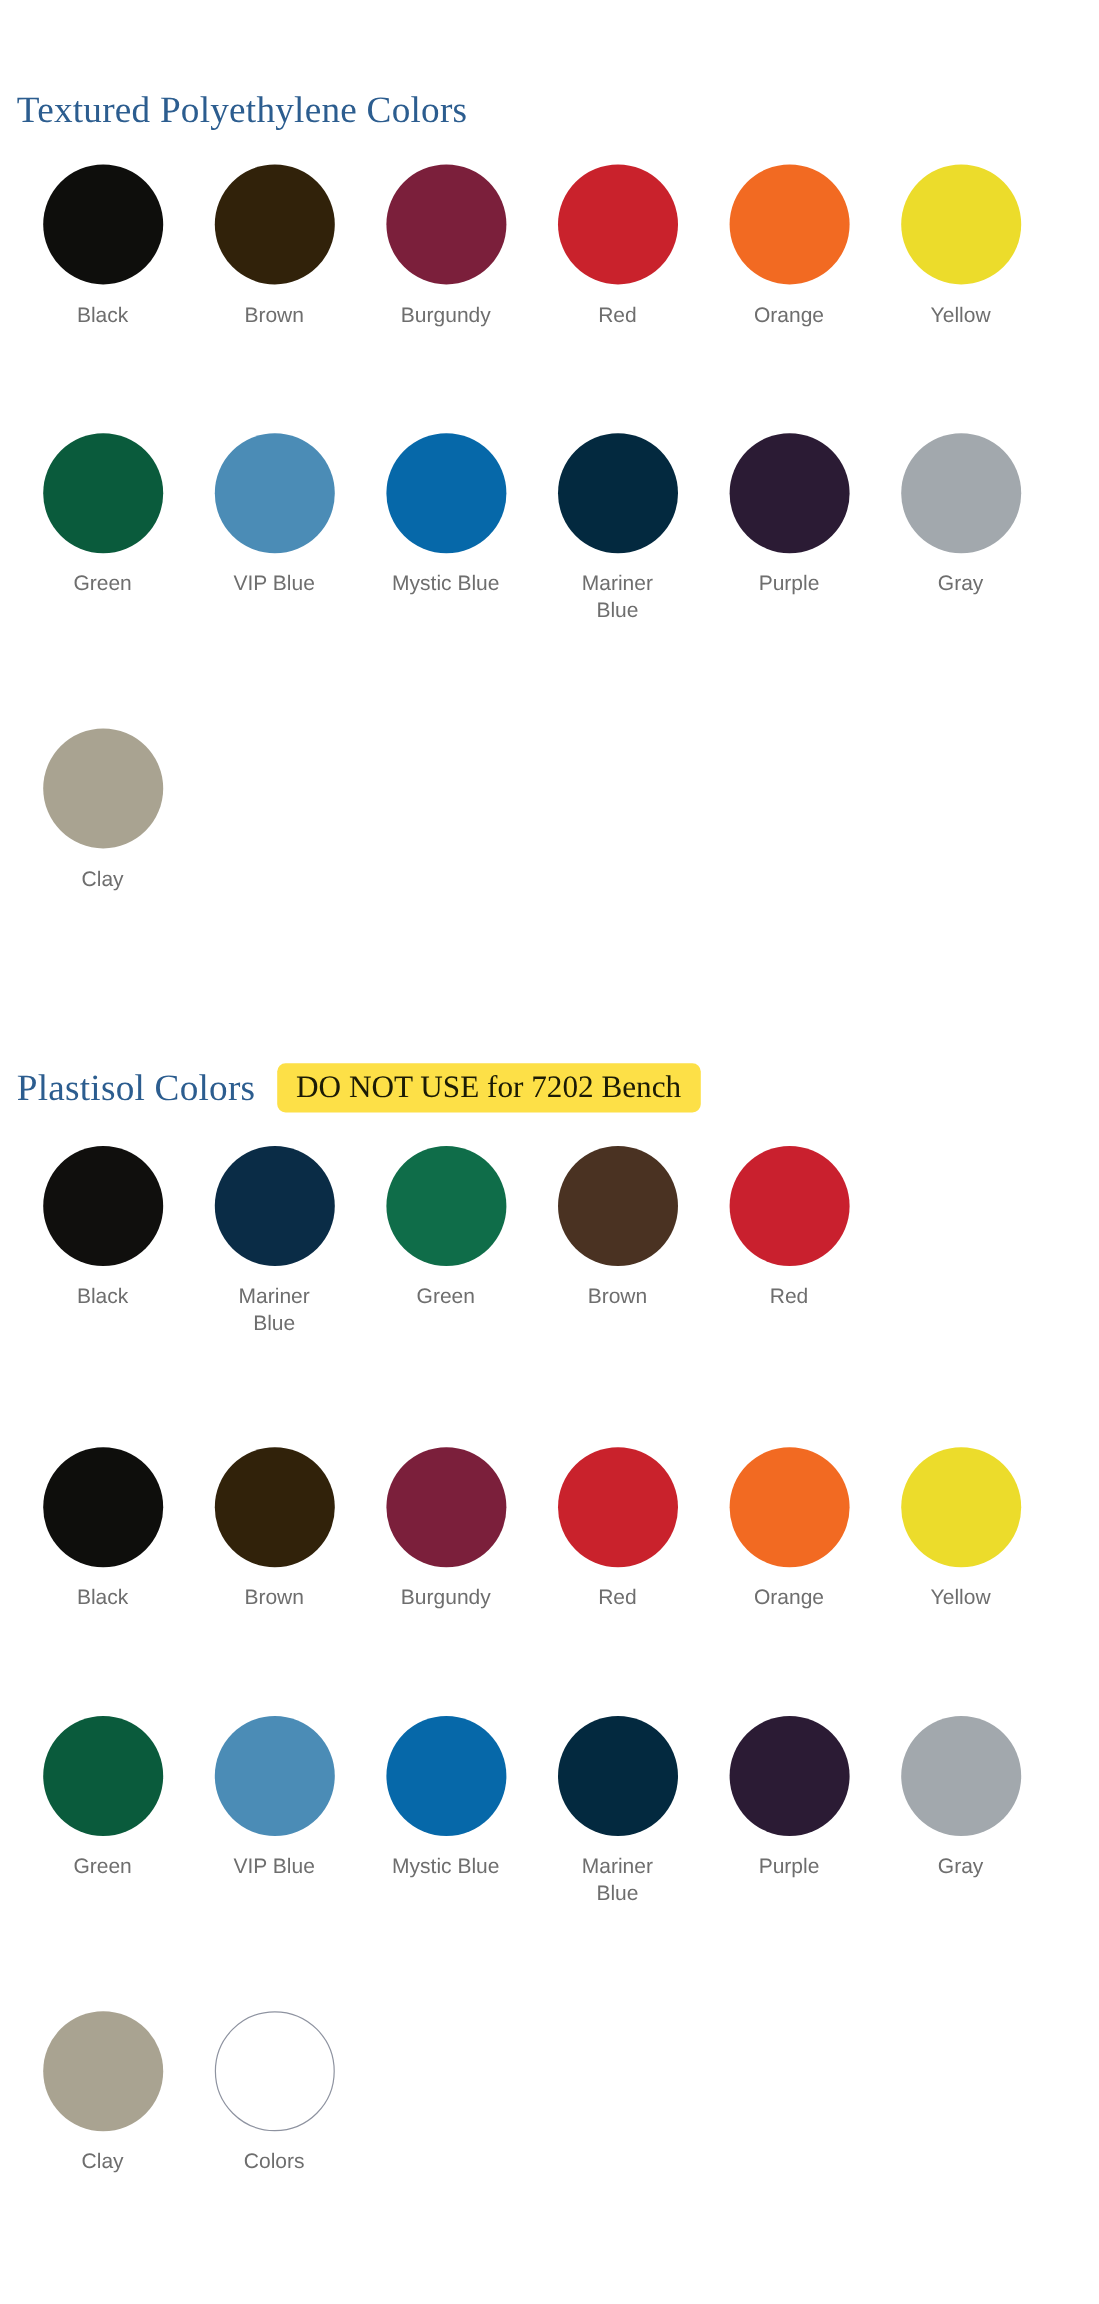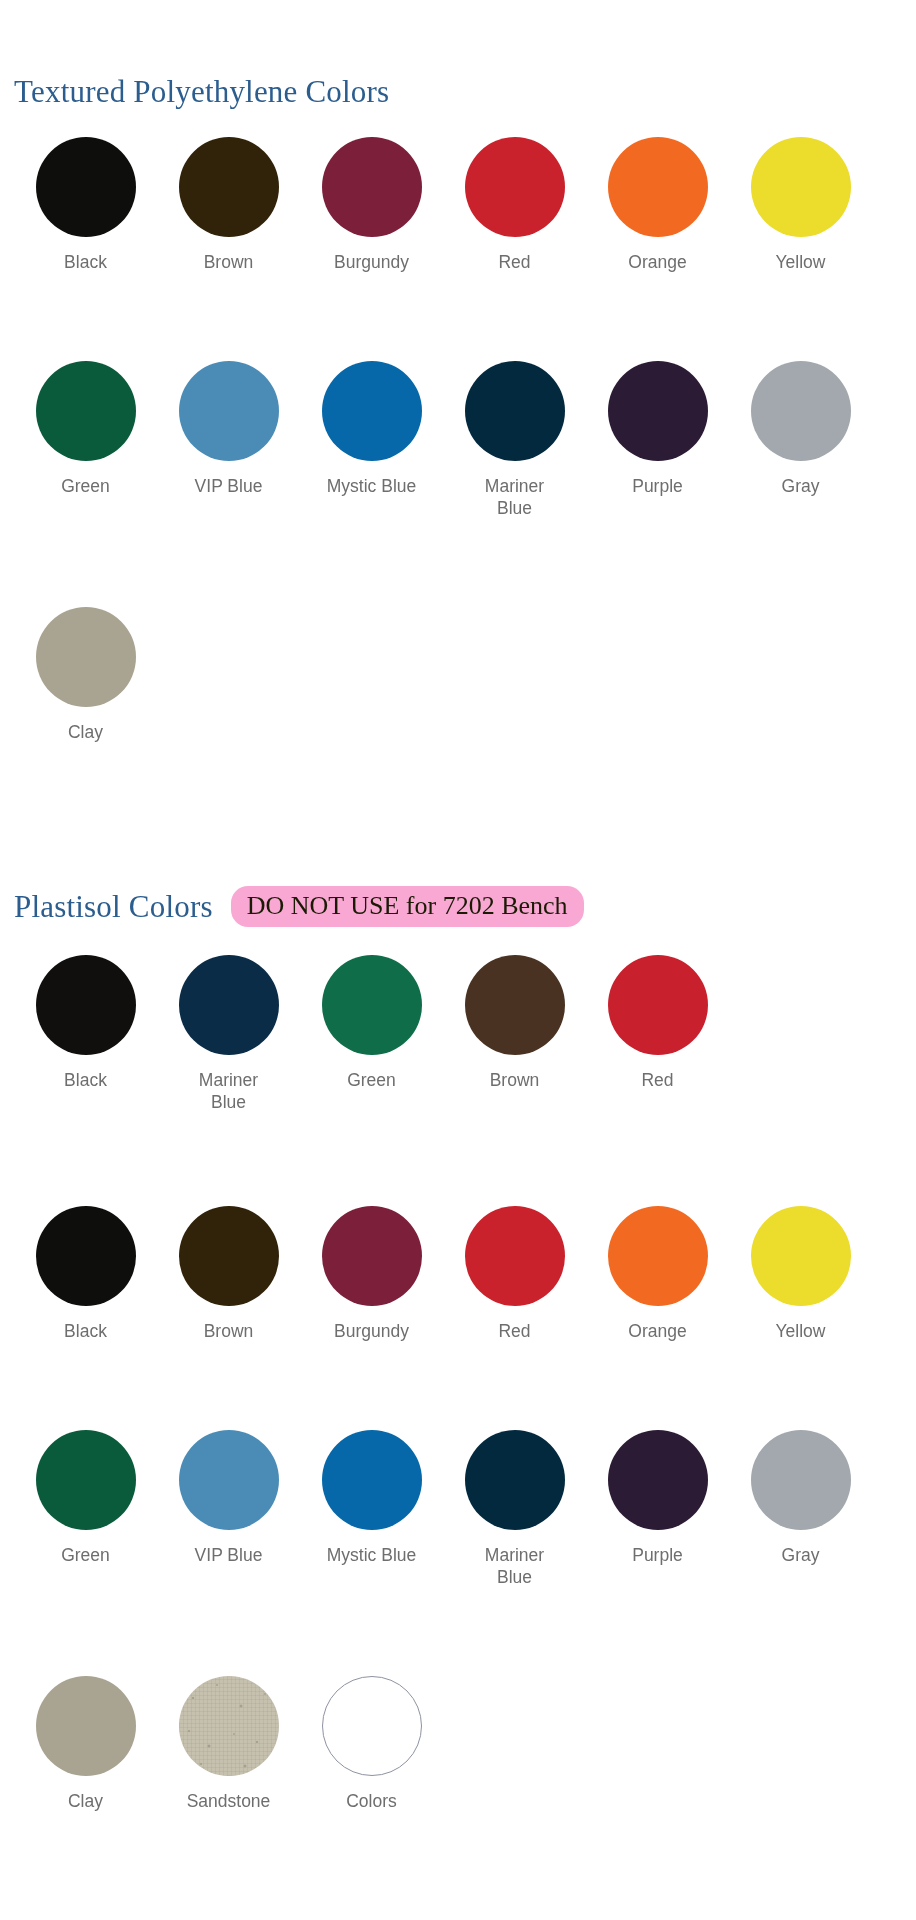--- a/index.html
+++ b/index.html
@@ -41,22 +41,22 @@
     font-weight: 400;
     color: #2c5d8f;
     letter-spacing: 0.2px;
     white-space: nowrap;
     line-height: 1;
   }
   .section-note {
     font-family: "Liberation Serif", "DejaVu Serif", serif;
     font-size: 26px;
     color: #1b1b05;
-    background: #f9a8d4;
-    border-radius: 17px;
+    background: #fde047;
+    border-radius: 7px;
     padding: 6px 16px 8px 16px;
     white-space: nowrap;
     line-height: 1.05;
   }
 
   
   .grid {
     display: grid;
     grid-template-columns: repeat(6, 143px);
     padding-left: 14px;
@@ -324,26 +324,20 @@
           <div class="swatch-label">Gray</div>
         </div>
         <div class="swatch">
           <div class="dot-wrap">
             <span class="dot" style="background: rgb(169, 163, 145);"></span>
           </div>
           <div class="swatch-label">Clay</div>
         </div>
         <div class="swatch">
           <div class="dot-wrap">
-            <span class="dot textured"></span>
-          </div>
-          <div class="swatch-label">Sandstone</div>
-        </div>
-        <div class="swatch">
-          <div class="dot-wrap">
             <span class="dot outlined"></span>
           </div>
           <div class="swatch-label">Colors</div>
         </div>
       </div>
   </div>
 
 </div>
 
 </body></html>

